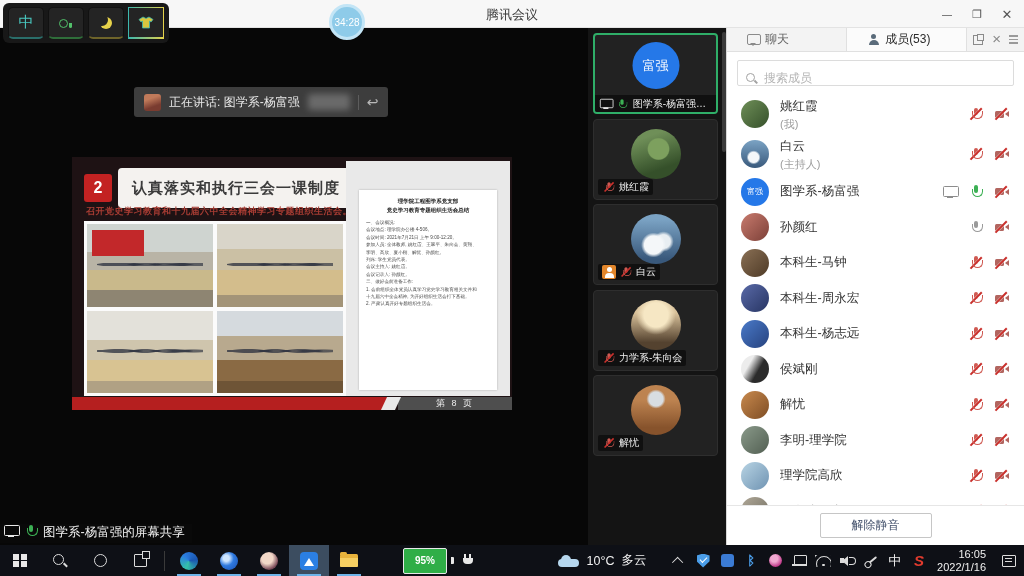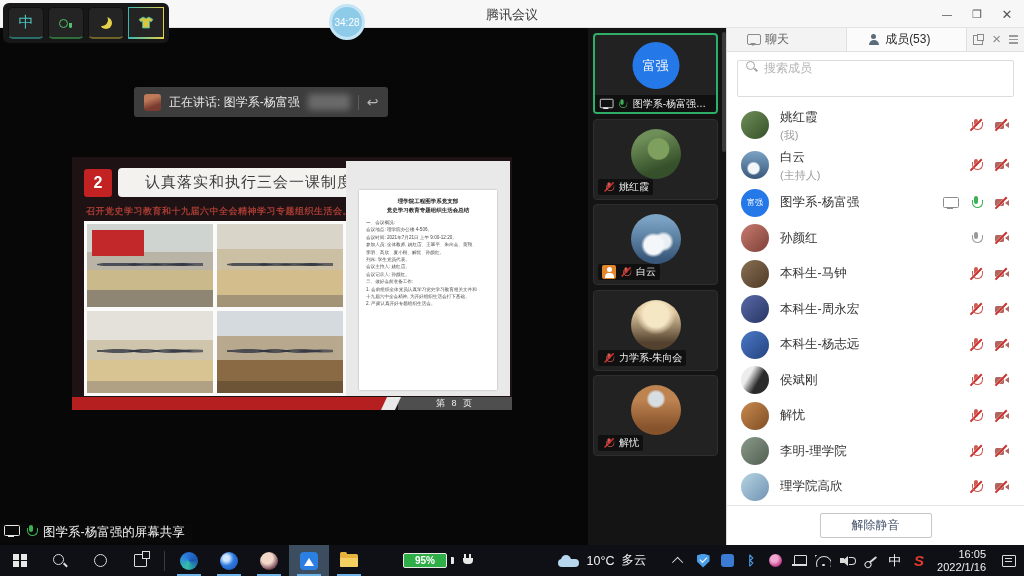--- a/index.html
+++ b/index.html
@@ -38,21 +38,21 @@
   .speaking-pill .txt { color:#e9e9e9; font-size:12px; white-space:nowrap; }
   .blur-blob { width:42px; height:16px; border-radius:3px; background:#8f8f8f; filter:blur(3px); opacity:.55; }
   .speak-div { width:1px; height:15px; background:#5d5d5d; }
   .reply-icon { color:#b9b9b9; font-size:14px; }
   .reply-icon::before { content:"↩"; }
 
   
   .slide { position:absolute; left:72px; top:129px; width:440px; height:253px; background:#1e1214; }
   .slide-head { position:absolute; left:12px; top:11px; display:flex; align-items:center; gap:6px; }
   .slide-num { width:28px; height:28px; background:#c32222; color:#fff; font-weight:bold; font-size:16px; display:flex; align-items:center; justify-content:center; border-radius:3px; }
-  .slide-title { height:29px; background:#f4f2ef; border-radius:4px; color:#3b3b3b; font-weight:normal; font-size:15px; letter-spacing:1px; display:flex; align-items:center; padding:0 27px; }
+  .slide-title { height:40px; background:#f4f2ef; border-radius:4px; color:#3b3b3b; font-weight:bold; font-size:15px; letter-spacing:1px; display:flex; align-items:center; padding:0 14px; }
   .slide-subtitle { position:absolute; left:14px; top:48px; color:#a63c33; font-size:9px; font-weight:bold; letter-spacing:.5px; }
   .photo-grid { position:absolute; left:12px; top:64px; width:262px; height:175px; background:#fbfbfb; padding:3px; display:grid; grid-template-columns:1fr 1fr; grid-template-rows:1fr 1fr; gap:4px; }
   .photo { position:relative; overflow:hidden; }
   .photo.p1 { background:linear-gradient(180deg,#cfd4d0 0 34%,#b9b4a6 34% 55%,#c9b98b 55% 80%,#8e8572 80%); }
   .photo.p2 { background:linear-gradient(180deg,#d9d5c9 0 30%,#cbc0a4 30% 55%,#d3bd8c 55% 85%,#a39478 85%); }
   .photo.p3 { background:linear-gradient(180deg,#e3e1da 0 35%,#cfc5ad 35% 60%,#d8c392 60% 85%,#b0a184 85%); }
   .photo.p4 { background:linear-gradient(180deg,#d5dade 0 30%,#b8a98e 30% 60%,#8a6a44 60% 85%,#6e5436 85%); }
   .photo::after { content:""; position:absolute; left:8%; top:42%; width:84%; height:14%; background:radial-gradient(ellipse at 20% 50%, rgba(40,45,60,.75) 0 18%, transparent 22%), radial-gradient(ellipse at 45% 50%, rgba(40,45,60,.7) 0 18%, transparent 22%), radial-gradient(ellipse at 70% 50%, rgba(40,45,60,.7) 0 18%, transparent 22%), radial-gradient(ellipse at 90% 50%, rgba(40,45,60,.65) 0 16%, transparent 20%); }
   .photo-banner { position:absolute; left:5px; top:6px; width:52px; height:26px; background:#c2282a; }
   .doc-panel { position:absolute; right:2px; top:4px; width:164px; height:235px; background:#e9e9e9; }
@@ -129,21 +129,21 @@
   .person-icon::after { content:""; position:absolute; left:1.5px; top:6px; width:10px; height:5px; border-radius:5px 5px 0 0; background:#5a6b7a; }
   .tab-actions { display:flex; align-items:center; gap:8px; padding:0 6px; }
   .popout-icon { position:relative; width:11px; height:11px; }
   .popout-icon::before { content:""; position:absolute; left:0; bottom:0; width:8px; height:8px; border:1.2px solid #8a8a8a; }
   .popout-icon::after { content:""; position:absolute; right:0; top:0; width:5px; height:5px; border:1.2px solid #8a8a8a; background:#f3f3f3; }
   .close-icon { color:#8a8a8a; font-size:12px; }
   .close-icon::before { content:"×"; font-size:15px; line-height:10px; }
   .menu-icon { display:flex; flex-direction:column; gap:2px; }
   .menu-icon i { width:9px; height:1.4px; background:#9a9a9a; }
 
-  .searchbox { margin:8px 10px; height:37px; border:1px solid #dcdcdc; border-radius:2px; display:flex; align-items:flex-start; padding:0 8px; gap:6px; background:#fff; }
+  .searchbox { margin:8px 10px; height:26px; border:1px solid #dcdcdc; border-radius:2px; display:flex; align-items:flex-end; padding:0 8px; gap:6px; background:#fff; }
   .search-icon { position:relative; width:12px; height:12px; flex:0 0 auto; }
   .search-icon::before { content:""; position:absolute; left:0; top:0; width:7px; height:7px; border:1.4px solid #a2a2a2; border-radius:50%; }
   .search-icon::after { content:""; position:absolute; left:8px; top:8px; width:4px; height:1.5px; background:#a2a2a2; transform:rotate(45deg); }
   .searchbox input { border:none; outline:none; flex:1; font-size:12px; color:#333; font-family:"Liberation Sans",sans-serif; }
   .searchbox input::placeholder { color:#b5b5b5; }
 
   .members { height:411px; overflow:hidden; }
   .member-row { display:flex; align-items:center; height:35.5px; padding:0 14px 0 14px; }
   .member-row.tall { height:40px; }
   .m-avatar { width:28px; height:28px; border-radius:50%; margin-right:11px; flex:0 0 auto; display:flex; align-items:center; justify-content:center; color:#fff; font-size:8px; }
@@ -182,21 +182,21 @@
   .tb-sep { width:1px; height:20px; background:#3a3a3a; margin:0 4px; flex:0 0 auto; }
   .edge-icon { width:18px; height:18px; border-radius:50%; background:conic-gradient(from 200deg,#35c1a8,#2b7de0,#1a56b0,#35c1a8); }
   .cbrowser-icon { width:18px; height:18px; border-radius:50%; background:radial-gradient(circle at 35% 35%, #cfe6ff 0 18%, #2f7ae0 45%, #1a4fb0 100%); }
   .avatar-app-icon { width:18px; height:18px; border-radius:50%; background:radial-gradient(circle at 40% 35%, #f2d8c8 0 35%, #7a4a58 70%, #3a2a38 100%); }
   .meeting-icon { width:18px; height:18px; border-radius:4px; background:#2b7fe3; position:relative; }
   .meeting-icon::after { content:""; position:absolute; left:3.5px; bottom:4px; width:0; height:0; border-left:5.5px solid transparent; border-right:5.5px solid transparent; border-bottom:8px solid #fff; }
   .folder-icon { position:relative; width:18px; height:13px; background:#e8b33c; border-radius:1.5px; }
   .folder-icon::before { content:""; position:absolute; left:0; top:-2.5px; width:7px; height:3px; background:#e8b33c; border-radius:1.5px 1.5px 0 0; }
   .folder-icon::after { content:""; position:absolute; left:0; bottom:0; width:18px; height:9px; background:#f6cf62; border-radius:0 0 1.5px 1.5px; }
   .battery-widget { display:flex; align-items:center; gap:4px; margin-left:34px; flex:0 0 auto; }
-  .battery-pill { width:44px; height:15px; background:#2fae47; border:1px solid #e8e8e8; border-radius:2px; color:#fff; font-size:10px; font-weight:bold; display:flex; align-items:center; justify-content:center; }
+  .battery-pill { width:44px; height:26px; background:#2fae47; border:1px solid #e8e8e8; border-radius:2px; color:#fff; font-size:10px; font-weight:bold; display:flex; align-items:center; justify-content:center; }
   .battery-tip { width:2.5px; height:7px; background:#e8e8e8; border-radius:0 1px 1px 0; }
   .plug-icon { position:relative; width:12px; height:14px; margin-left:4px; }
   .plug-icon::before { content:""; position:absolute; left:2.5px; top:0; width:2px; height:5px; background:#e8e8e8; box-shadow:5px 0 0 #e8e8e8; }
   .plug-icon::after { content:""; position:absolute; left:1px; top:4.5px; width:10px; height:6px; background:#e8e8e8; border-radius:0 0 4px 4px; }
   .weather-widget { display:flex; align-items:center; gap:7px; margin-left:84px; flex:0 0 auto; color:#f0f0f0; font-size:12.5px; }
   .cloud-icon { position:relative; width:22px; height:12px; }
   .cloud-icon::before { content:""; position:absolute; left:3px; top:0; width:10px; height:10px; border-radius:50%; background:#b6d7ee; }
   .cloud-icon::after { content:""; position:absolute; left:0; top:4px; width:21px; height:8px; border-radius:5px; background:#b6d7ee; }
   .tray { display:flex; align-items:center; margin-left:auto; flex:0 0 auto; }
   .tray-item { width:24px; height:31px; display:flex; align-items:center; justify-content:center; flex:0 0 auto; }

